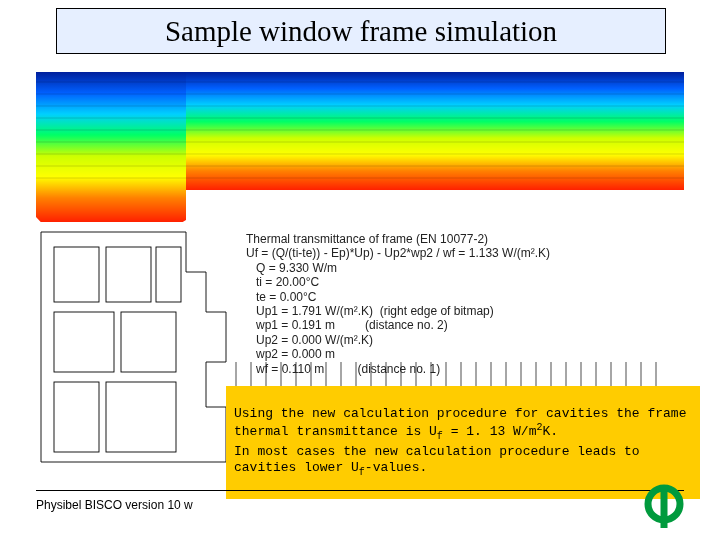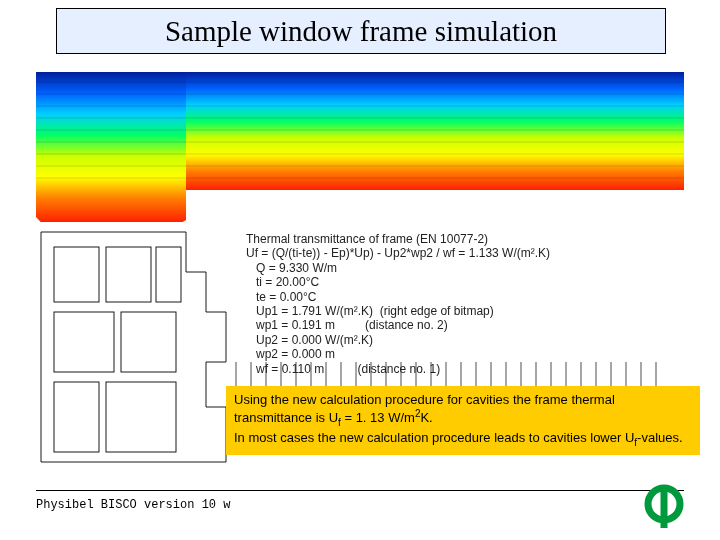--- a/index.html
+++ b/index.html
@@ -1,24 +1,24 @@
 <!DOCTYPE html>
 <html><head>
 <meta charset="utf-8">
 <style>
   html,body{margin:0;padding:0;width:720px;height:540px;background:#fff;font-family:"Times New Roman",Times,serif;color:#000;overflow:hidden}
   .slide{position:relative;width:720px;height:476px}
   .title-box{position:absolute;left:56px;top:8px;width:608px;height:44px;border:1px solid #000;background:#e6efff;display:flex;align-items:center;justify-content:center}
   .title-box span{font-size:29px;font-weight:400}
   .figure{position:absolute;left:36px;top:62px;width:648px;height:404px}
-  .text-callout{position:absolute;left:226px;top:386px;width:458px;padding:6px 8px;background:#ffcc00;font-family:Liberation Sans, sans-serif;font-size:13px;line-height:1.25}
+  .text-callout{position:absolute;left:226px;top:386px;width:458px;padding:20px 8px;background:#ffcc00;font-family:Liberation Mono, monospace;font-size:13px;line-height:1.25}
   .text-callout sub{font-size:10px;vertical-align:sub}
   .text-callout sup{font-size:10px;vertical-align:super}
   .footer-rule{position:absolute;left:36px;right:36px;top:490px;border-top:1px solid #000}
-  .footer-text{position:absolute;left:36px;top:498px;font-family:Liberation Mono, monospace;font-size:12px}
+  .footer-text{position:absolute;left:36px;top:498px;font-family:Liberation Sans, sans-serif;font-size:12px}
   .logo{position:absolute;right:36px;top:484px;width:40px;height:46px}
   .calc-block{position:absolute;left:246px;top:232px;width:380px;font-family:Liberation Sans, sans-serif;font-size:12px;line-height:1.2;white-space:pre;color:#222}
 </style>
 </head>
 <body>
 
 <div class="slide">
 
   <div class="title-box">
     <span>Sample window frame simulation</span>

